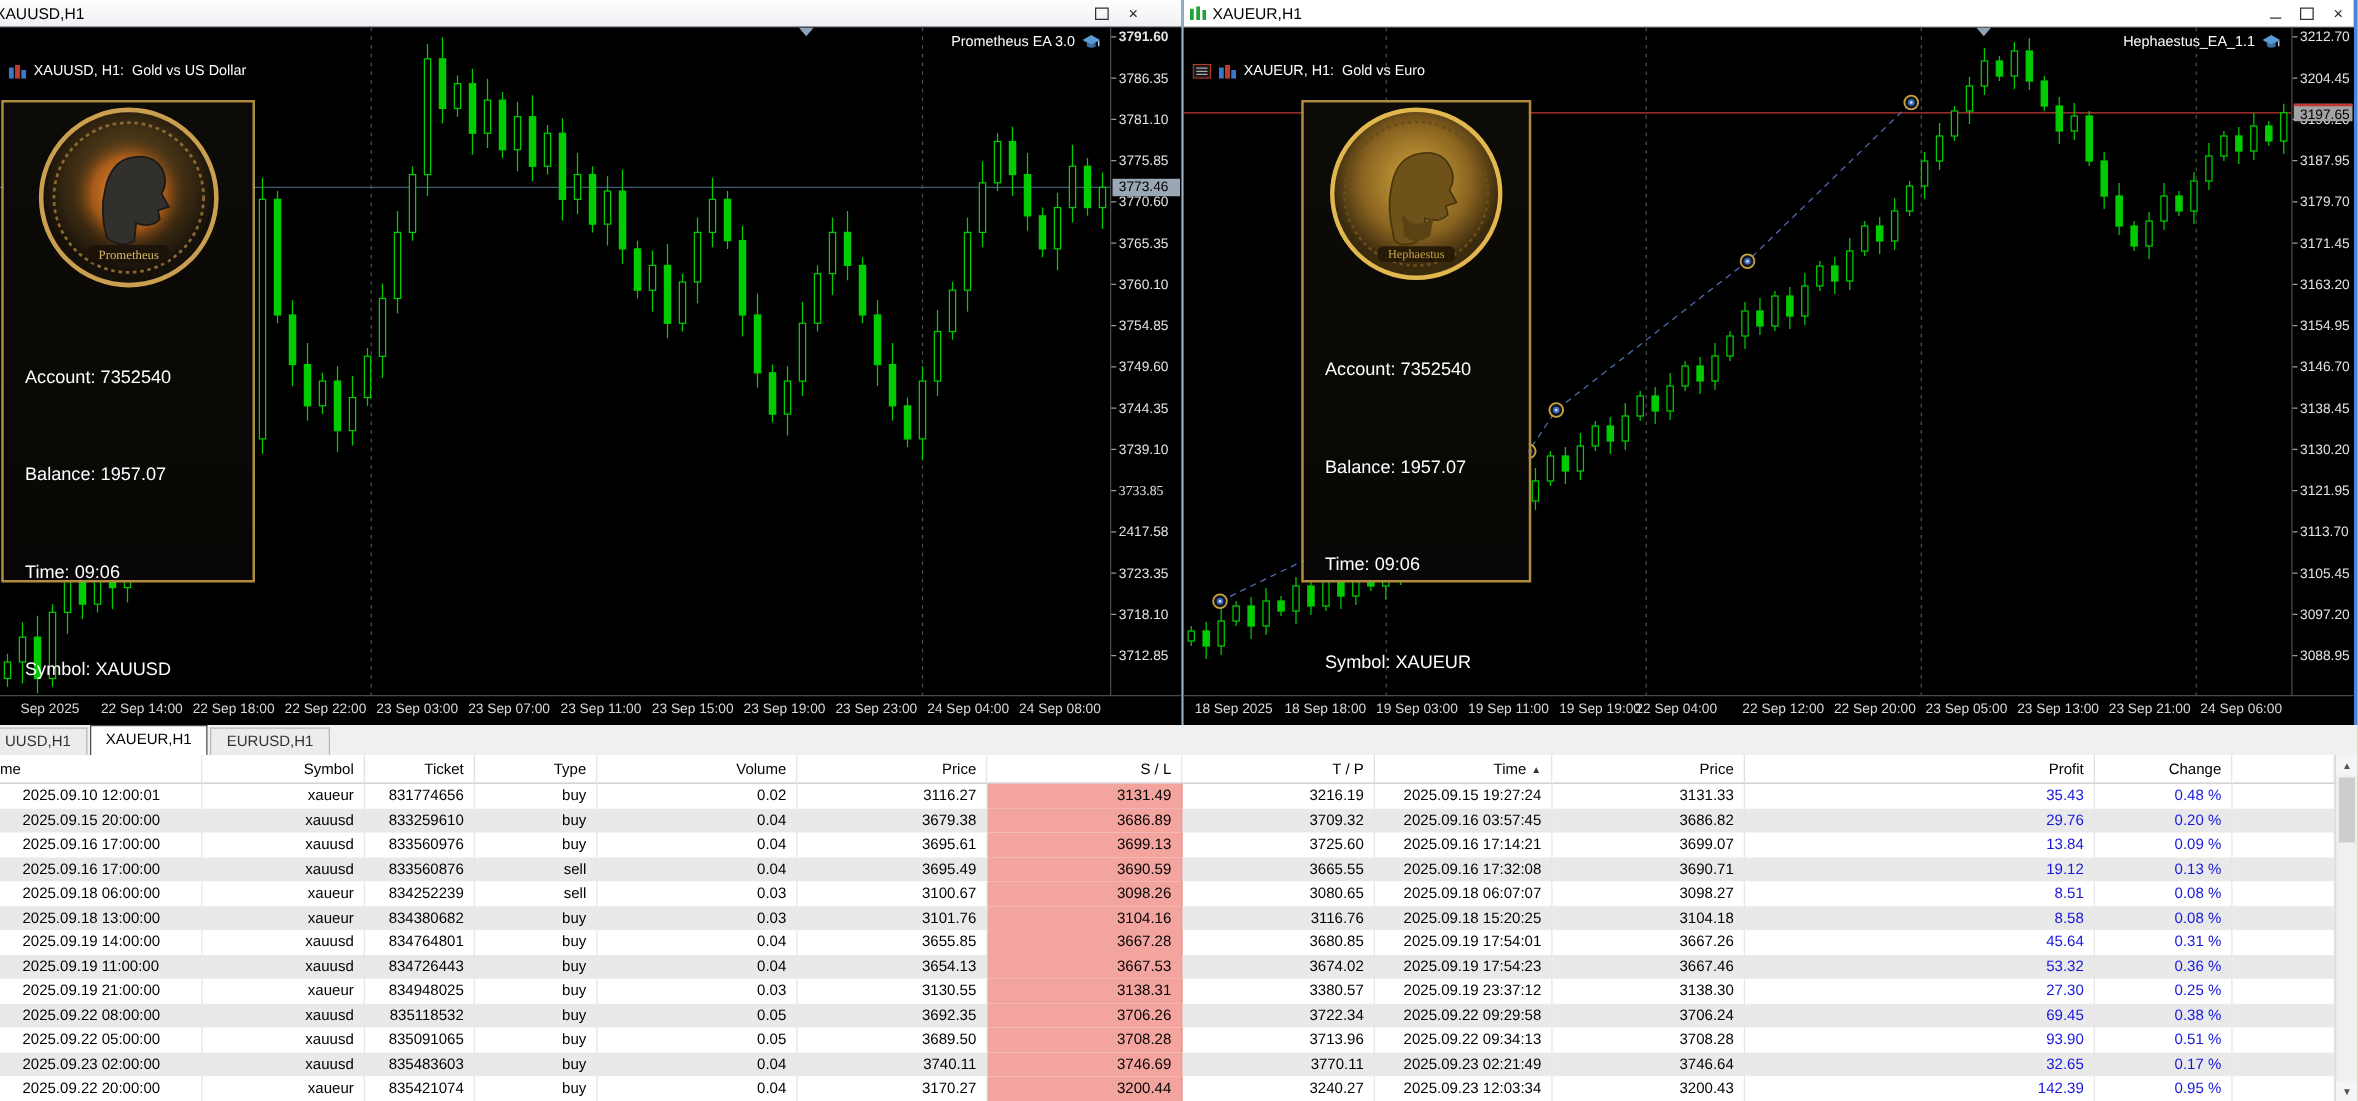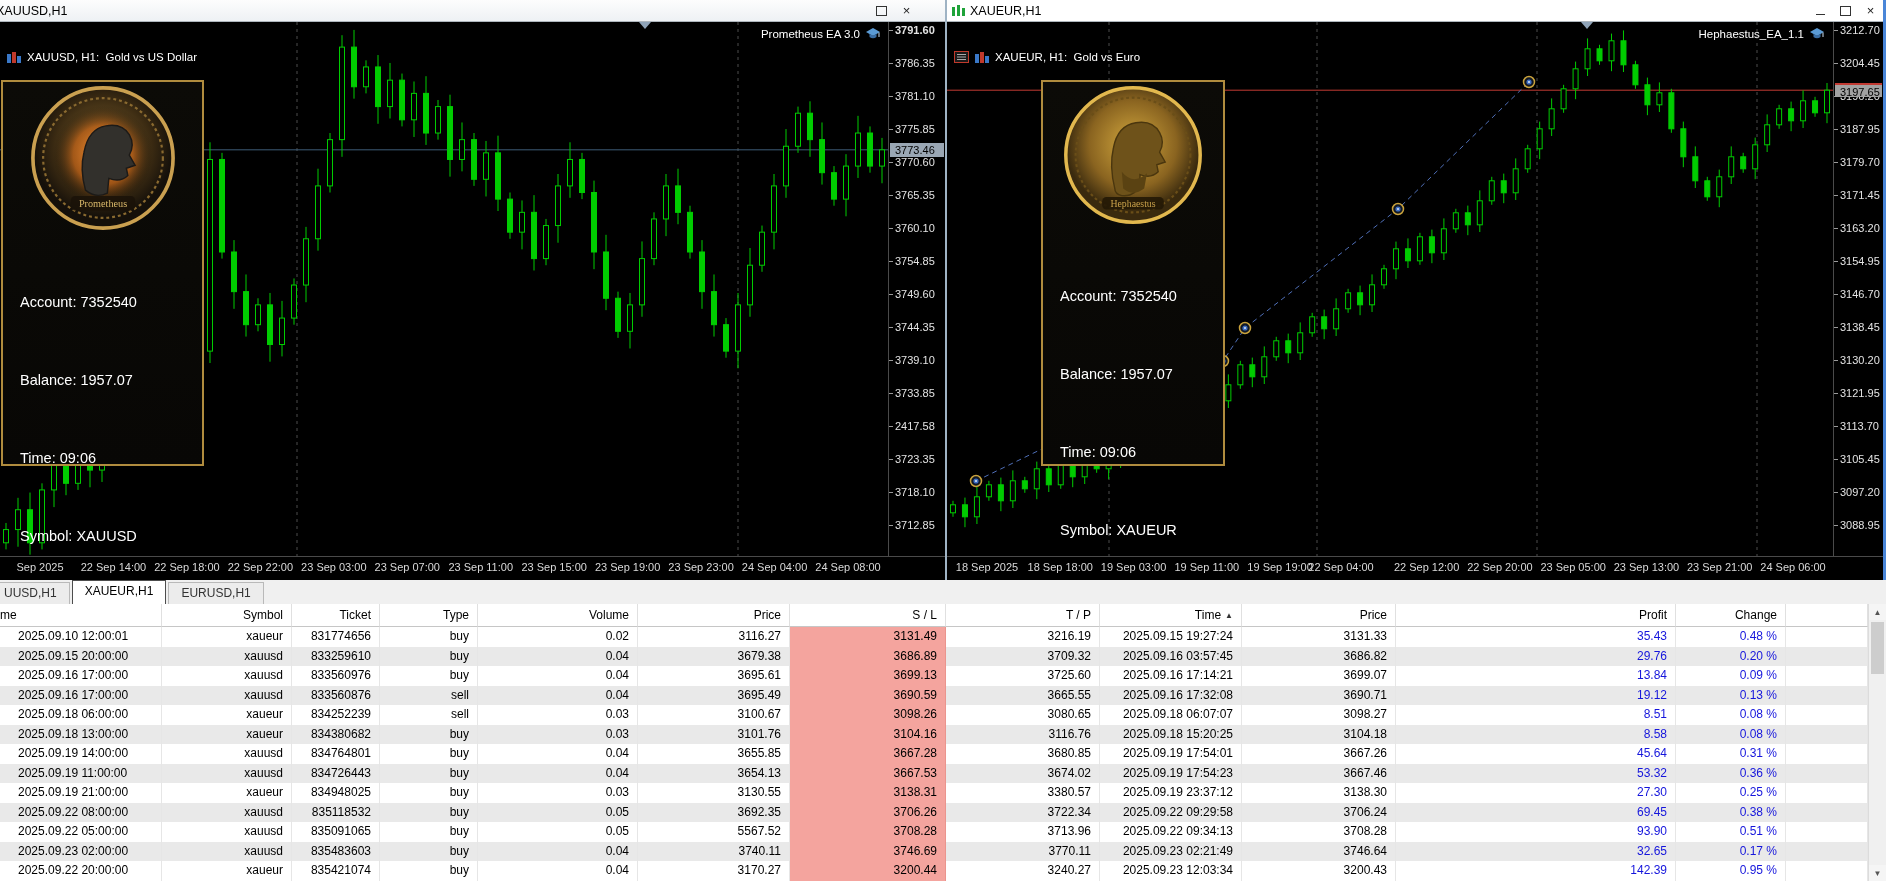--- a/index.html
+++ b/index.html
@@ -258,21 +258,21 @@
             <span class="ptick" style="top: 35px;">3786.35</span>
             <span class="ptick" style="top: 68px;">3781.10</span>
             <span class="ptick" style="top: 101px;">3775.85</span>
             <span class="ptick" style="top: 134px;">3770.60</span>
             <span class="ptick" style="top: 167px;">3765.35</span>
             <span class="ptick" style="top: 200px;">3760.10</span>
             <span class="ptick" style="top: 233px;">3754.85</span>
             <span class="ptick" style="top: 266px;">3749.60</span>
             <span class="ptick" style="top: 299px;">3744.35</span>
             <span class="ptick" style="top: 332px;">3739.10</span>
-            <span class="ptick" style="top: 365px;">3733.85</span>
+            <span class="ptick" style="top: 365px; font-family: Liberation Serif, serif;">3733.85</span>
             <span class="ptick" style="top: 398px;">2417.58</span>
             <span class="ptick" style="top: 431px;">3723.35</span>
             <span class="ptick" style="top: 464px;">3718.10</span>
             <span class="ptick" style="top: 497px;">3712.85</span>
             <div class="curbox" style="top: 120.816px; background: rgb(154, 167, 180);">3773.46</div>
           </div>
         <div class="panel panel-left">
           <svg class="coin" width="146" height="146" viewBox="0 0 100 100">
             <defs>
               <radialGradient id="coinL" cx="50%" cy="42%">
@@ -751,21 +751,21 @@
           <div class="cell stripe">2025.09.22 09:29:58</div>
           <div class="cell stripe">3706.24</div>
           <div class="cell stripe blue">69.45</div>
           <div class="cell stripe blue">0.38 %</div>
           <div class="cell stripe"></div>
           <div class="cell first">2025.09.22 05:00:00</div>
           <div class="cell">xauusd</div>
           <div class="cell">835091065</div>
           <div class="cell">buy</div>
           <div class="cell">0.05</div>
-          <div class="cell">5567.52</div>
+          <div class="cell">3689.50</div>
           <div class="cell sl">3708.28</div>
           <div class="cell">3713.96</div>
           <div class="cell">2025.09.22 09:34:13</div>
           <div class="cell">3708.28</div>
           <div class="cell blue">93.90</div>
           <div class="cell blue">0.51 %</div>
           <div class="cell"></div>
           <div class="cell first stripe">2025.09.23 02:00:00</div>
           <div class="cell stripe">xauusd</div>
           <div class="cell stripe">835483603</div>

